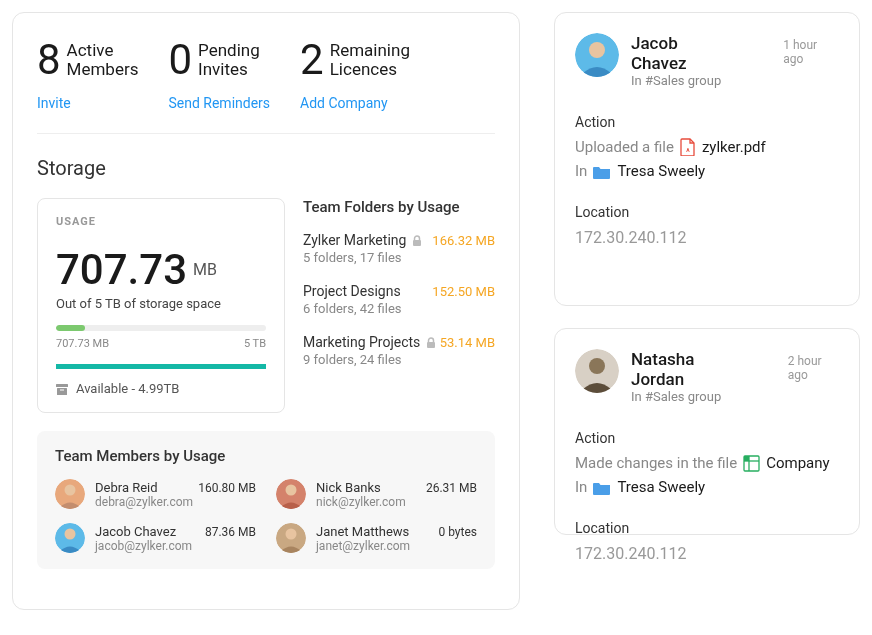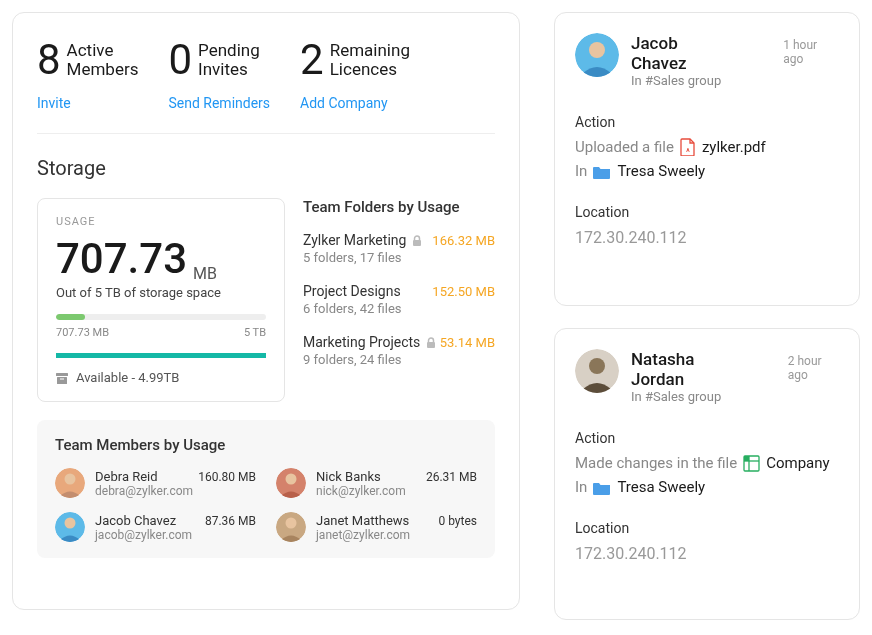--- a/index.html
+++ b/index.html
@@ -78,25 +78,26 @@
     .usage-card {
       width: 248px;
       border: 1px solid #e5e5e5;
       border-radius: 8px;
       padding: 16px 18px;
     }
     .usage-label {
       font-size: 11px;
       letter-spacing: 1px;
       color: #999;
-      margin-bottom: 6px;
+      margin-bottom: 17px;
+      font-weight: bold;
     }
     .usage-value {
       display: flex;
-      align-items: flex-end;
+      align-items: center;
       gap: 6px;
     }
     .usage-big {
       font-size: 42px;
       font-weight: 500;
       color: #1a1a1a;
     }
     .usage-unit {
       font-size: 16px;
       color: #555;
@@ -238,21 +239,21 @@
       border: 1px solid #e5e5e5;
       border-radius: 12px;
       padding: 20px 20px;
     }
     .activity-1 {
       top: 12px;
       height: 294px;
     }
     .activity-2 {
       top: 328px;
-      height: 292px;
+      height: 207px;
     }
     .activity-header {
       display: flex;
       gap: 12px;
     }
     .activity-avatar {
       width: 44px;
       height: 44px;
       border-radius: 50%;
       flex-shrink: 0;

